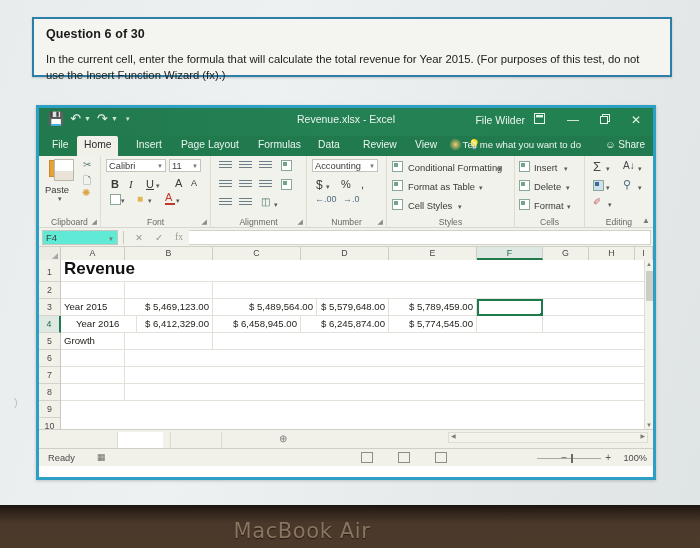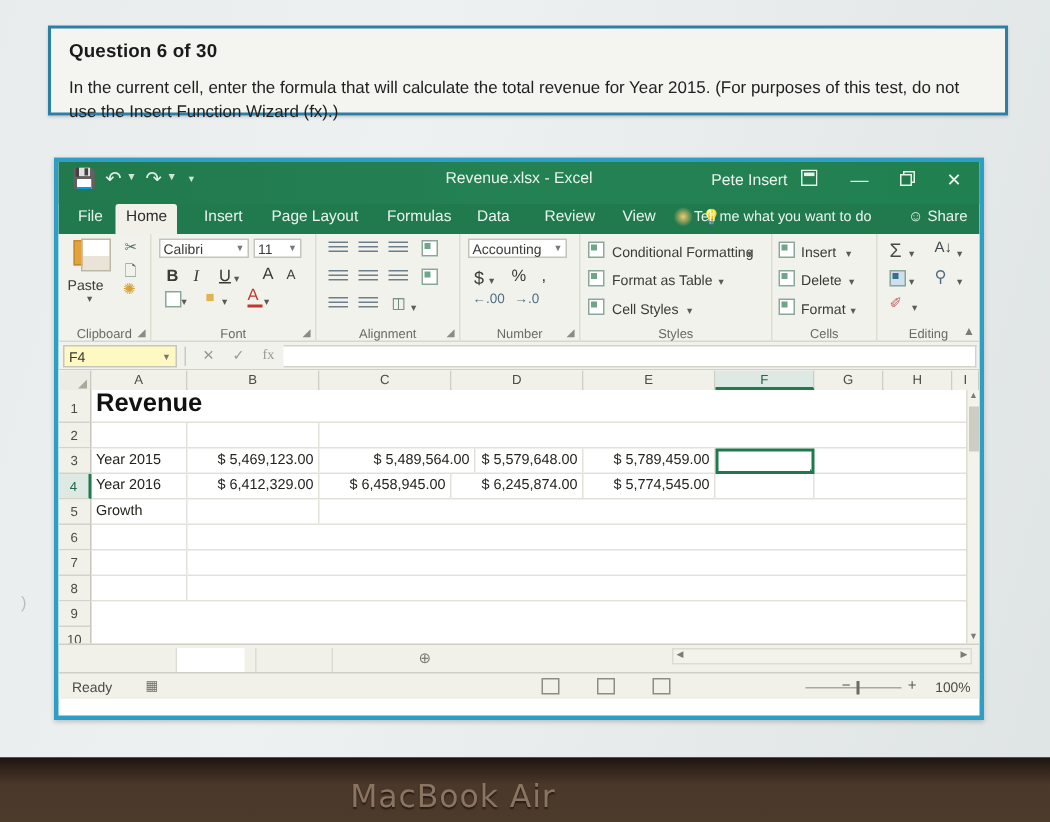--- a/index.html
+++ b/index.html
@@ -121,21 +121,21 @@
   .align-ico span { display:block; height:1.4px; background:#6d7e88; margin-bottom:1.6px; }
 
   .sigma { position:absolute; font-size:13px; color:#4a4a45; }
 
   
   #formulabar {
     position:relative; height:19px; background:#f2f2ec; border-bottom:1px solid #cfcfc6;
     display:flex; align-items:center;
   }
   #namebox {
-    width:76px; height:15px; margin-left:3px; background:#fef9c3; border:1px solid #c6c6bd;
+    width:76px; height:15px; margin-left:3px; background:#5eead4; border:1px solid #c6c6bd;
     font-size:9.4px; color:#3a3a36; padding-left:3px; line-height:13px; position:relative;
   }
   #namebox .cv { position:absolute; right:3px; top:2px; font-size:6px; color:#777; }
   #fb-sep { width:1px; height:13px; background:#c9c9c0; margin:0 5px; }
   .fbicon { width:20px; text-align:center; font-size:9.5px; color:#9a9a92; }
   #fb-input {
     flex:1; height:15px; background:#fff; border:1px solid #d2d2c9; border-left:none;
     margin-right:2px; font-size:9.4px; color:#333; padding-left:4px; line-height:13px;
   }
 
@@ -235,21 +235,21 @@
     <div id="titlebar">
       <div class="qat" style="left:9px;">
         <span class="qat-icon">💾</span>
         <span class="qat-icon">↶</span>
         <span class="caret">▼</span>
         <span class="qat-icon">↷</span>
         <span class="caret">▼</span>
         <span class="caret" style="margin-left:2px;">▾</span>
       </div>
       <div id="doc-title">Revenue.xlsx - Excel</div>
-      <div id="user-name">Pete Insert</div>
+      <div id="user-name">File Wilder</div>
       <div class="winbtn" style="right:104px;">
         <svg width="11" height="11" viewBox="0 0 11 11">
             <rect x="0.5" y="0.5" width="10" height="10" fill="none" stroke="#e6f2ea"></rect>
             <rect x="2" y="2" width="7" height="2.4" fill="#e6f2ea"></rect>
           </svg>
       </div>
       <div class="winbtn" style="right:70px;">—</div>
       <div class="winbtn" style="right:38px;">
         <svg width="10" height="10" viewBox="0 0 10 10">
             <rect x="2.5" y="0.5" width="7" height="7" fill="none" stroke="#e6f2ea"></rect>
@@ -492,21 +492,21 @@
         </div>
         <div class="gridrow">
           <div class="cell" style="left:0; width:64px;">Year 2015</div>
           <div class="cell num" style="left:64px;  width:88px;">$ 5,469,123.00</div>
           <div class="cell num" style="left:168px; width:88px;">$ 5,489,564.00</div>
           <div class="cell num" style="left:240px; width:88px;">$ 5,579,648.00</div>
           <div class="cell num" style="left:328px; width:88px;">$ 5,789,459.00</div>
           <div class="cell sel" style="left:416px; width:66px;"></div>
         </div>
         <div class="gridrow">
-          <div class="cell" style="left:0; width:64px;">Year 2016</div>
+          <div class="cell" style="left:12px; width:64px;">Year 2016</div>
           <div class="cell num" style="left:64px;  width:88px;">$ 6,412,329.00</div>
           <div class="cell num" style="left:152px; width:88px;">$ 6,458,945.00</div>
           <div class="cell num" style="left:240px; width:88px;">$ 6,245,874.00</div>
           <div class="cell num" style="left:328px; width:88px;">$ 5,774,545.00</div>
           <div class="cell" style="left:416px; width:66px;"></div>
         </div>
         <div class="gridrow">
           <div class="cell" style="left:0; width:64px;">Growth</div>
           <div class="cell" style="left:64px; width:88px;"></div>
         </div>

